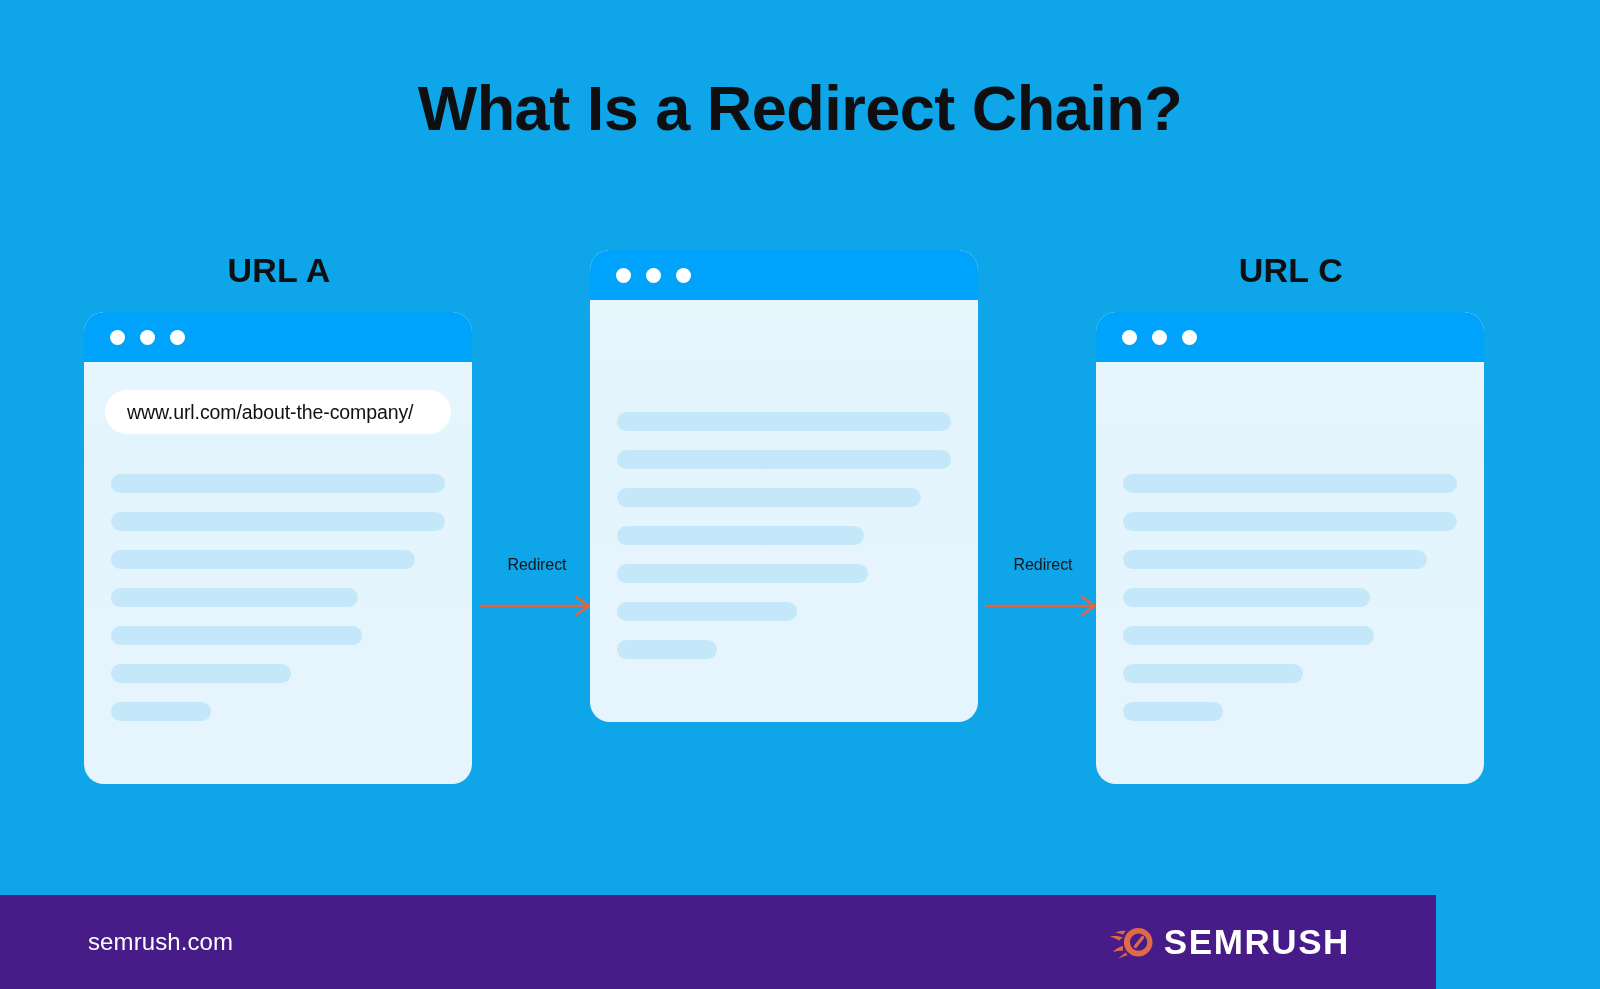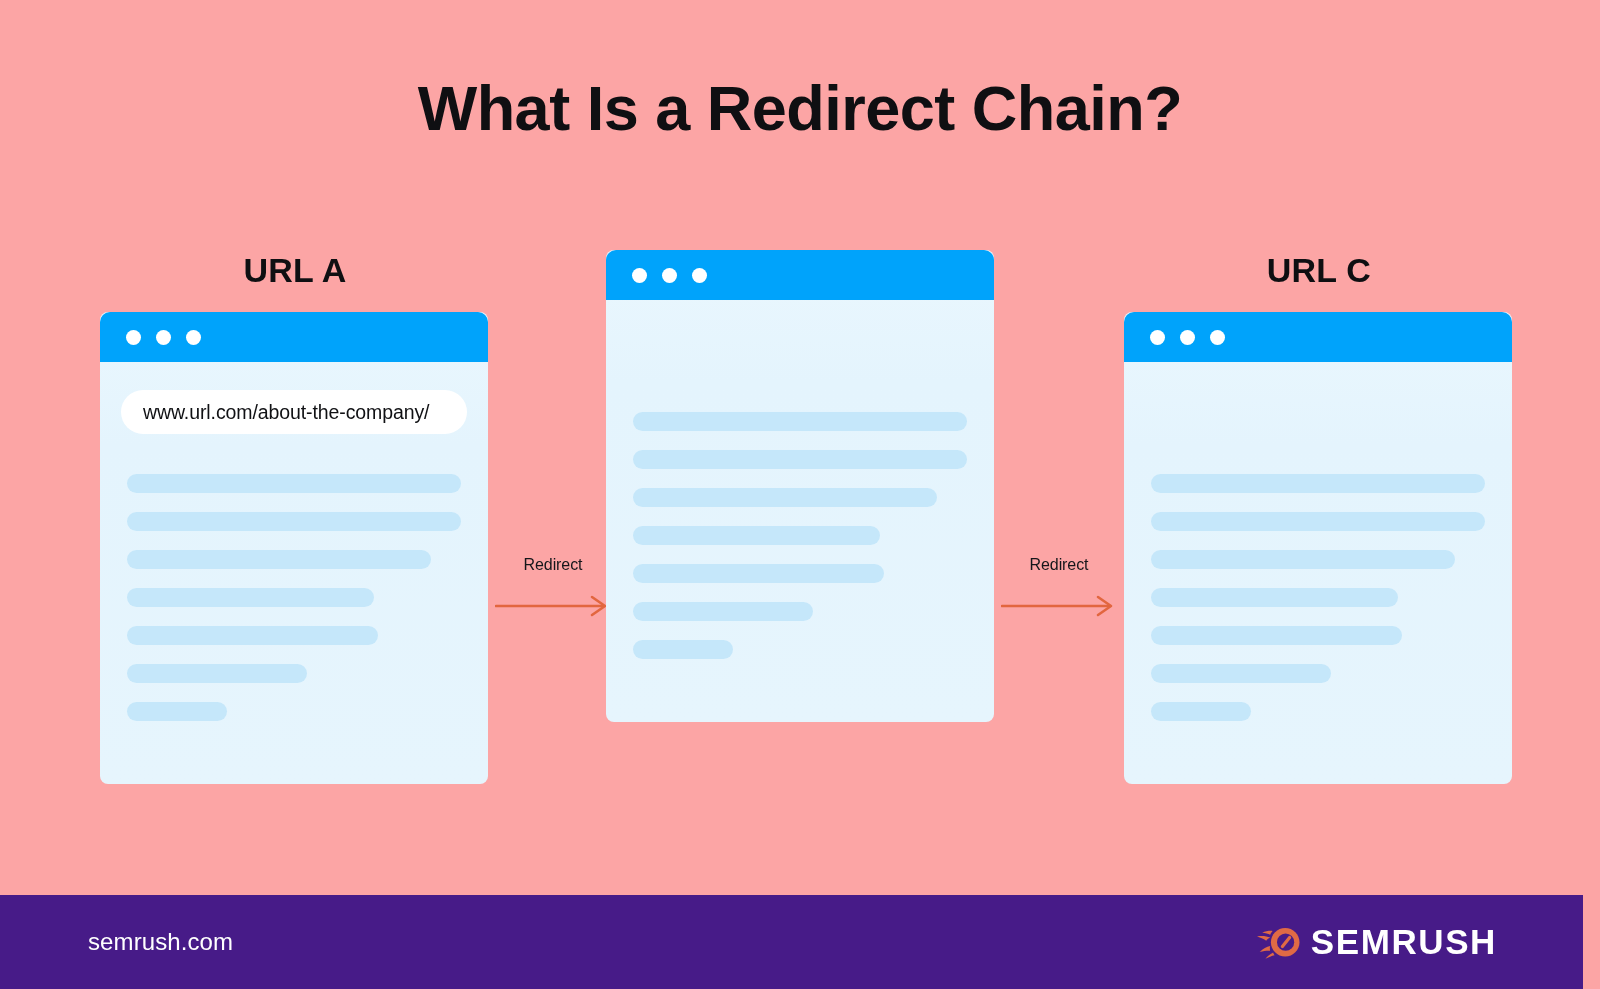--- a/index.html
+++ b/index.html
@@ -11,72 +11,72 @@
     height: 989px;
     background: #ffffff;
     font-family: "Liberation Sans", sans-serif;
     overflow: hidden;
     position: relative;
   }
 
   .canvas {
     position: absolute;
     inset: 0;
-    background: #fca5a5;
+    background: #0ea5e9;
   }
 
   
   .title {
     position: absolute;
     top: 74px;
     left: 0;
     width: 1600px;
     text-align: center;
     font-size: 63px;
     font-weight: 700;
     letter-spacing: -0.5px;
     color: #0f0f12;
     line-height: 1.1;
   }
 
   
   .stage {
     position: absolute;
     top: 250px;
-    left: 16px;
+    left: 0;
     width: 1564px;
     height: 560px;
   }
 
   
   .col {
     position: absolute;
     top: 0;
     width: 390px;
   }
   .col-a { left: 84px; }
   .col-b { left: 590px; }
-  .col-c { left: 1096px; margin-left: 12px; }
+  .col-c { left: 1096px; }
 
   .col-label {
     text-align: center;
     font-size: 34px;
     font-weight: 700;
     color: #0f0f12;
     letter-spacing: 0.2px;
     margin: 0 0 22px 0;
     height: 40px;
     line-height: 40px;
   }
 
   
   .browser {
     width: 388px;
     height: 472px;
-    border-radius: 8px;
+    border-radius: 20px;
     background: linear-gradient(180deg, #eaf7fe 0%, #e4f4fd 28%, #e6f5fd 100%);
     overflow: hidden;
     position: relative;
   }
 
   .browser-bar {
     height: 50px;
     background: #00a3fb;
     border-radius: 10px 10px 0 0;
     display: flex;
@@ -150,21 +150,21 @@
     left: 7px;
     width: 116px;
     height: 24px;
   }
 
   
   .footer {
     position: absolute;
     left: 0;
     bottom: 0;
-    width: 1583px;
+    width: 1436px;
     height: 94px;
     background: #471b88;
   }
   .footer-site {
     position: absolute;
     left: 88px;
     top: 50%;
     transform: translateY(-50%);
     color: #ffffff;
     font-size: 24px;

